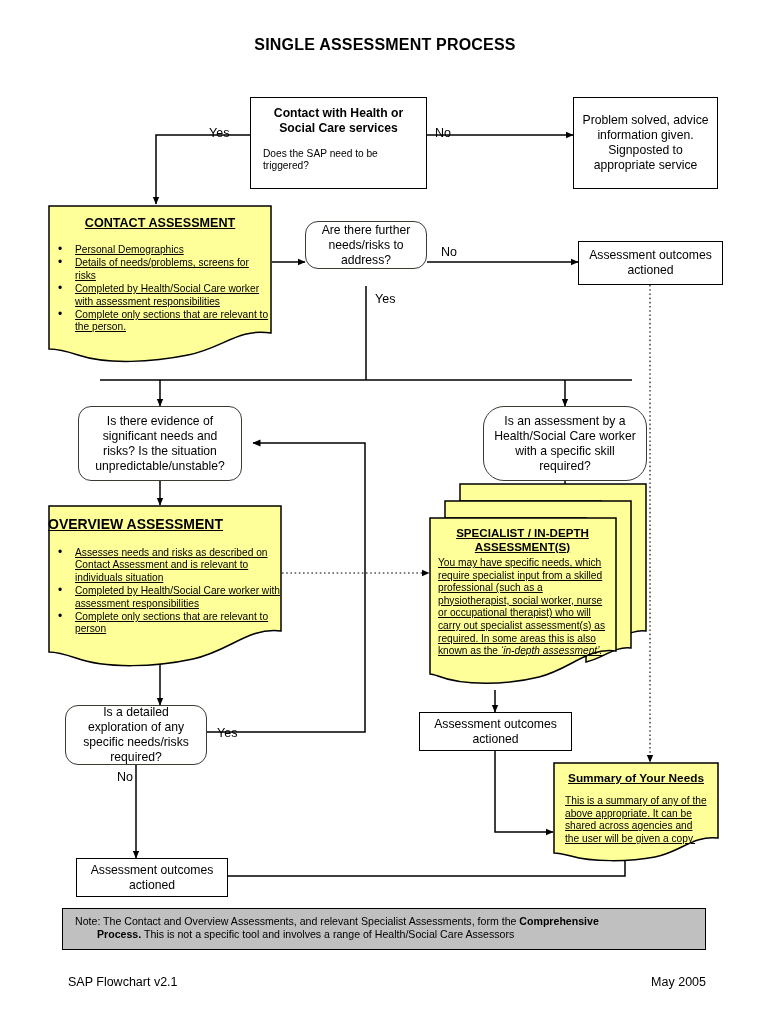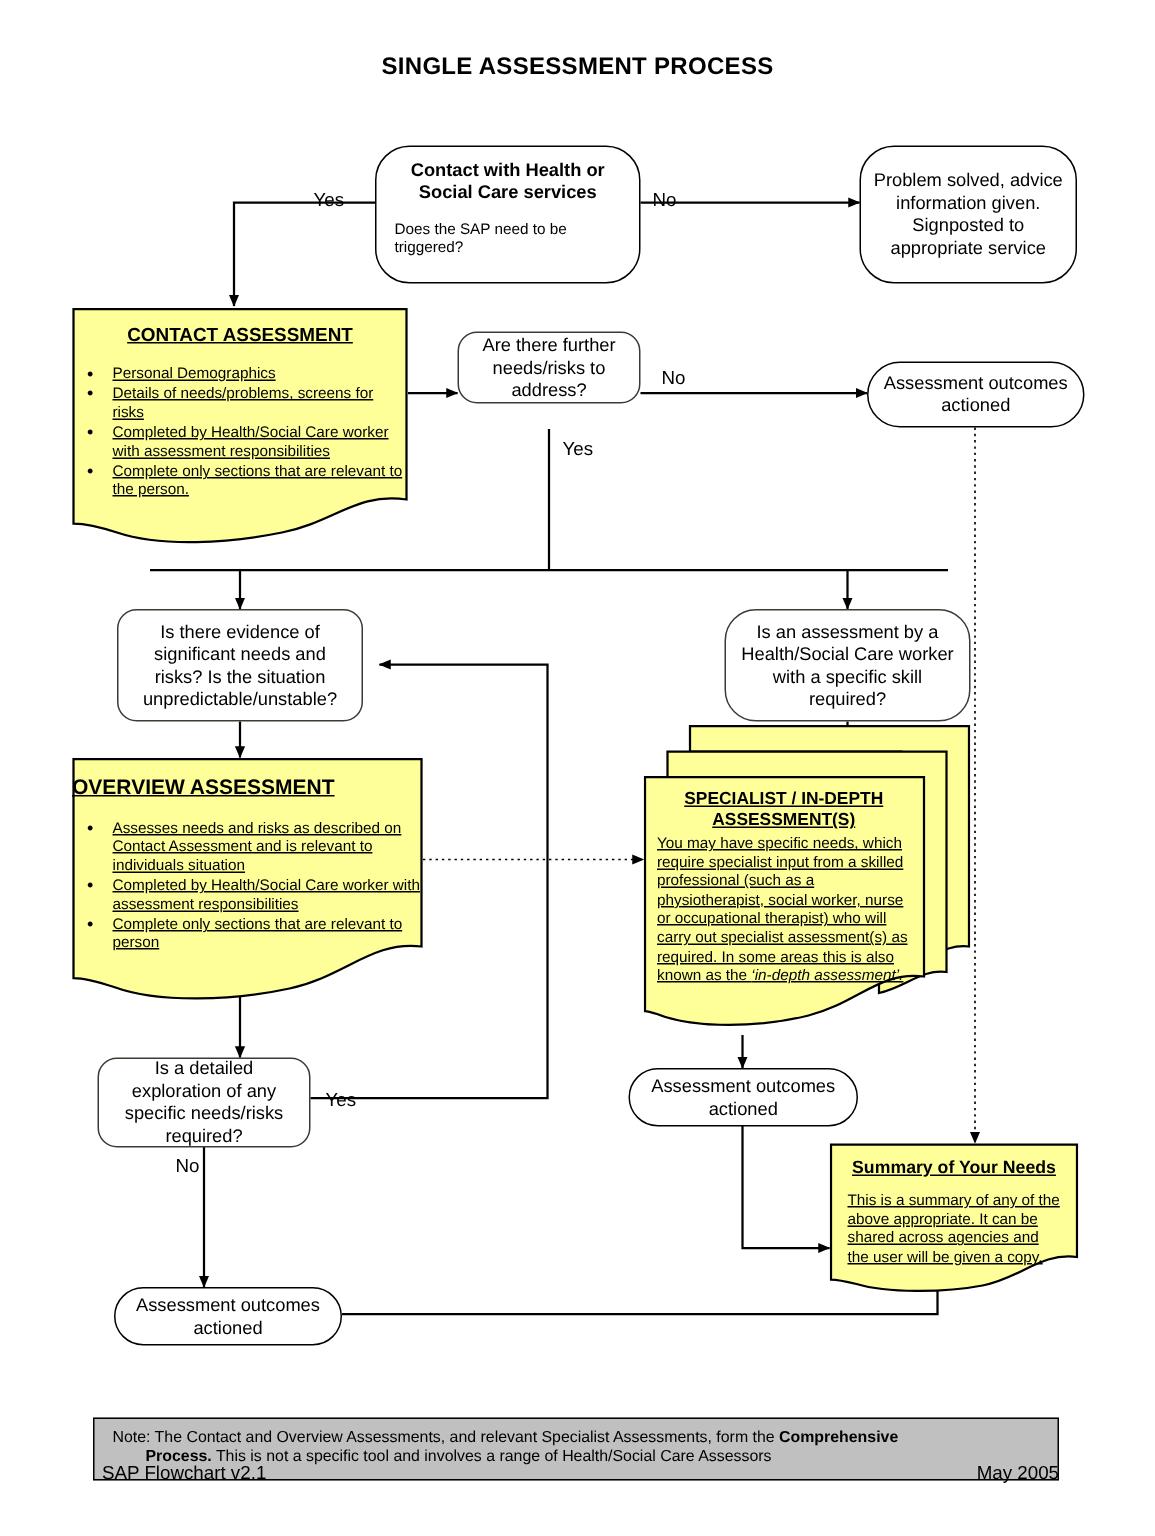--- a/index.html
+++ b/index.html
@@ -4,21 +4,21 @@
 <style>
   html,body{margin:0;padding:0;background:#fff;}
   body{width:770px;height:1024px;position:relative;
        font-family:"Liberation Sans", sans-serif;color:#000;overflow:hidden;}
   #canvas{position:absolute;left:0;top:0;width:770px;height:1024px;}
   .svg-layer{position:absolute;left:0;top:0;width:770px;height:1024px;pointer-events:none;}
 
   .title{position:absolute;left:0;top:34px;width:770px;text-align:center;
          font-size:16px;font-weight:bold;line-height:21px;letter-spacing:.2px;}
 
-  .node{position:absolute;box-sizing:border-box;border-radius:23px;}
+  .node{position:absolute;box-sizing:border-box;}
 
   .rect{border:1.4px solid #000;background:#fff;}
   .rounded{border:1.4px solid #3b3b32;background:#fff;border-radius:13px;}
 
   .ctr{display:flex;align-items:center;justify-content:center;text-align:center;}
 
   .doc-wrap{position:absolute;text-decoration:underline;}
   .doc-wrap svg{position:absolute;left:0;top:0;}
   .doc-inner{position:relative;}
 
@@ -26,21 +26,21 @@
 
   .t12{font-size:12.2px;line-height:15px;}
   .t10{font-size:10.2px;line-height:12.4px;}
   .bold{font-weight:bold;}
 
   ul.bul{margin:0;padding:0;list-style:none;}
   ul.bul li{position:relative;padding-left:27px;margin-bottom:1px;}
   ul.bul li:before{content:"\2022";position:absolute;left:10px;top:-1px;font-size:12px;}
 
   .note{position:absolute;left:62px;top:908px;width:644px;height:42px;
-        background:#c0c0c0;border:1.4px solid #000;box-sizing:border-box;margin-top:37px;}
+        background:#c0c0c0;border:1.4px solid #000;box-sizing:border-box;}
   .note p{margin:0;padding:6px 10px 0 12px;font-size:10.6px;line-height:13.4px;}
   .note .ind{padding-left:22px;display:block;}
 
   .foot{position:absolute;top:975px;font-size:12.5px;}
 </style>
 </head>
 <body>
 
 <div id="canvas">
 

